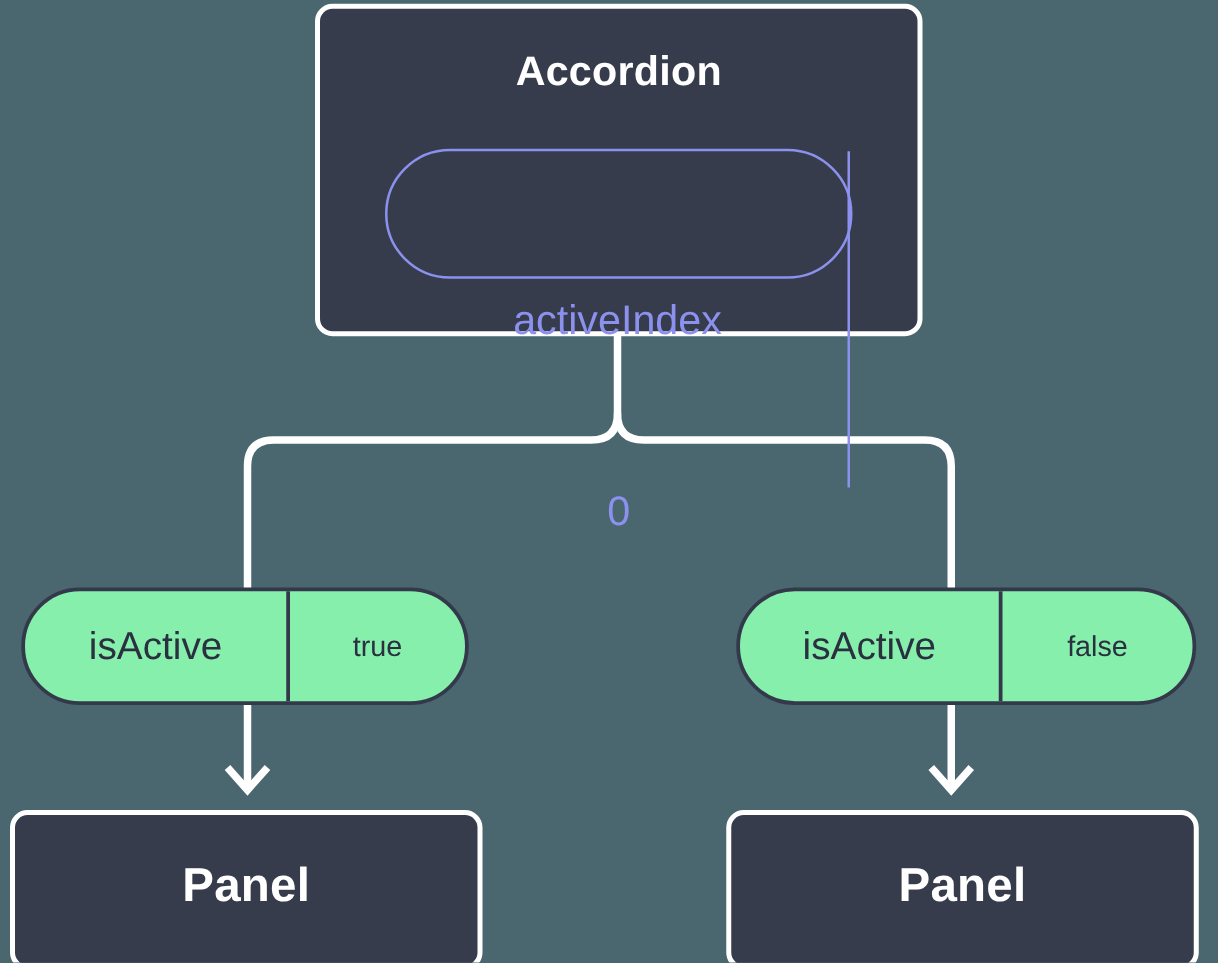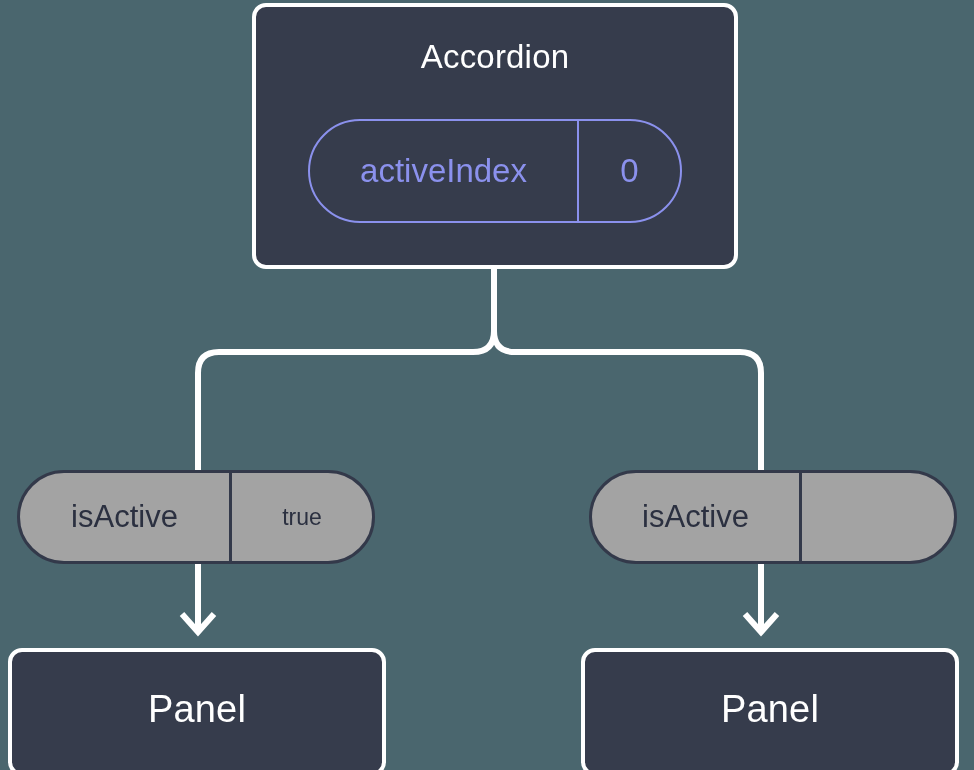--- a/index.html
+++ b/index.html
@@ -47,39 +47,40 @@
     top: 3px;
     width: 486px;
     height: 266px;
     justify-content: flex-start;
     padding-top: 30px;
   }
   .node-title {
     color: #ffffff;
     font-size: 33px;
     line-height: 40px;
-    font-weight: 400;
+    font-weight: 700;
     letter-spacing: 0.2px;
     white-space: nowrap;
     text-align: center;
   }
 
   
   #activeindex-badge {
     position: absolute;
     left: 308px;
     top: 119px;
     width: 374px;
     height: 104px;
     box-sizing: border-box;
     border: 2px solid #8b91ed;
     border-radius: 52px;
     display: flex;
     align-items: stretch;
     background: transparent;
+    flex-direction: column;
   }
   #activeindex-badge .badge-key {
     flex: 0 0 269px;
     display: flex;
     align-items: center;
     justify-content: center;
     color: #8b91ed;
     font-size: 33px;
     line-height: 38px;
     white-space: nowrap;
@@ -95,21 +96,21 @@
     font-size: 33px;
     line-height: 38px;
     white-space: nowrap;
   }
 
   
   .prop-pill {
     position: absolute;
     box-sizing: border-box;
     height: 94px;
-    background: #a3a3a3;
+    background: #86efac;
     border: 3px solid #33394a;
     border-radius: 47px;
     display: flex;
     align-items: stretch;
   }
   .prop-pill .pill-key {
     display: flex;
     align-items: center;
     justify-content: center;
     color: #2b3040;
@@ -201,20 +202,21 @@
     <div class="badge-val">0</div>
   </div>
 
   <div class="prop-pill" id="isactive-true-pill">
     <div class="pill-key">isActive</div>
     <div class="pill-val">true</div>
   </div>
 
   <div class="prop-pill" id="isactive-false-pill">
     <div class="pill-key">isActive</div>
+    <div class="pill-val">false</div>
   </div>
 
   <div class="node-box panel-node" id="panel-left">
     <div class="node-title">Panel</div>
   </div>
 
   <div class="node-box panel-node" id="panel-right">
     <div class="node-title">Panel</div>
   </div>
 

